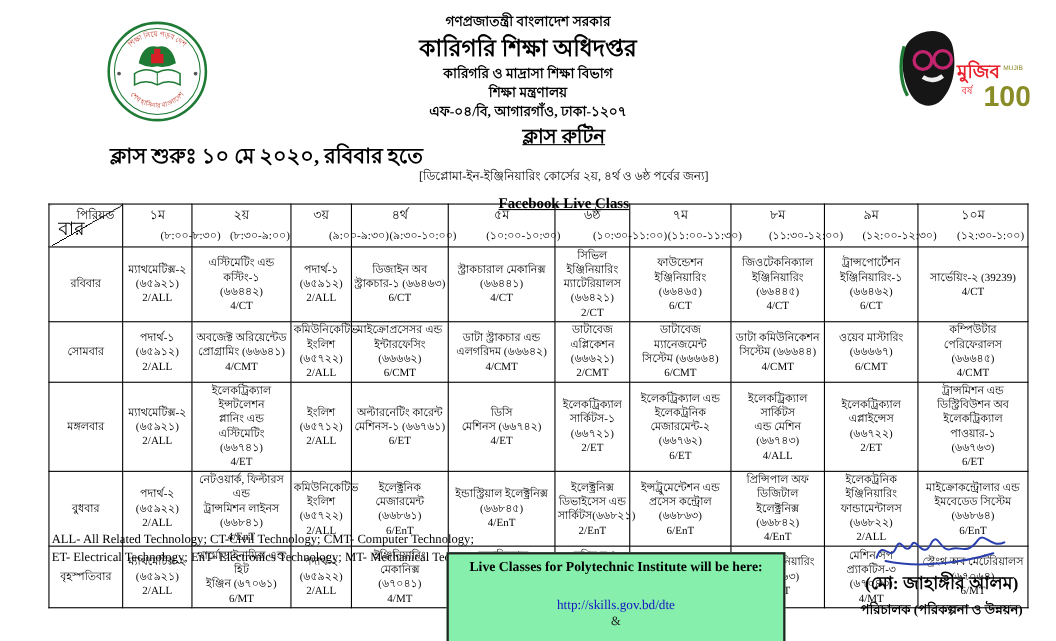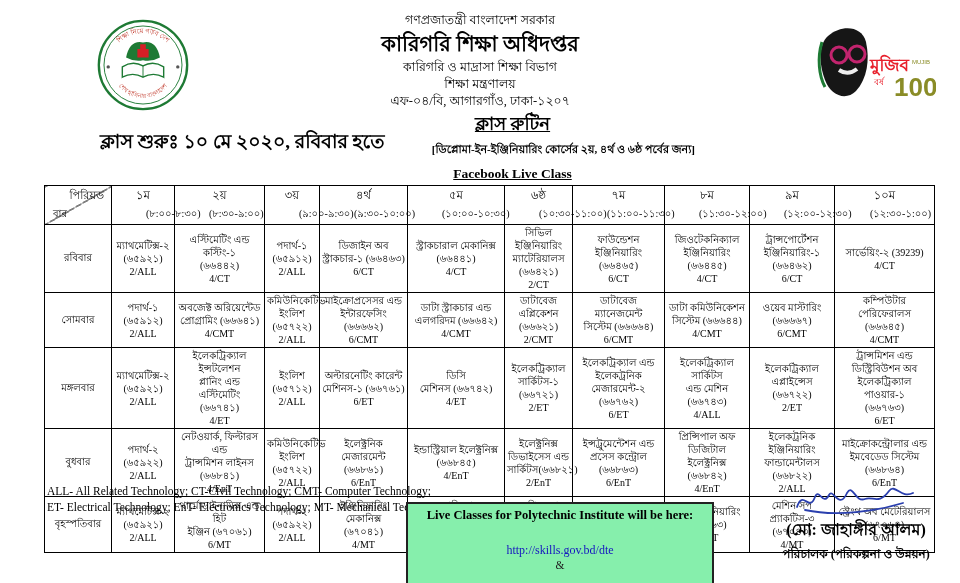--- a/index.html
+++ b/index.html
@@ -3,49 +3,49 @@
 <meta charset="utf-8">
 <style>
   * { margin:0; padding:0; box-sizing:border-box; }
   html,body { width:960px; height:583px; background:#f4f4f4; }
   .page {
     position:relative; width:960px; height:583px; background:#ffffff;
     font-family:"Liberation Serif", serif; color:#000; overflow:hidden;
   }
   
   .gov-header { position:absolute; left:0; top:12px; width:100%; text-align:center; line-height:1.35; }
-  .gov-line { font-size:12.5px; }
+  .gov-line { font-size:12.5px;font-weight:bold; }
   .gov-title { font-size:21px; font-weight:bold; margin:1px 0; }
   .seal { position:absolute; left:96px; top:18px; width:94px; height:94px; }
   .mujib { position:absolute; left:810px; top:22px; width:126px; height:86px; }
   
   .start-note { position:absolute; left:100px; top:127px; font-size:19px; font-weight:bold; }
   .routine-col { position:absolute; left:330px; top:110px; width:365px; text-align:center; }
   .routine-title { font-size:18px; font-weight:bold; text-decoration:underline; }
-  .routine-subtitle { font-size:11px; font-weight:bold; margin-top:0;text-align:right; }
+  .routine-subtitle { font-size:11px; font-weight:normal; margin-top:11px; }
   .platform { font-size:13.5px; font-weight:bold; text-decoration:underline; margin-top:6px; }
   
   #routine-table {
     position:absolute; left:44px; top:185px; width:812px;
     border-collapse:collapse; table-layout:fixed;
   }
   #routine-table th, #routine-table td {
     border:1px solid #000; text-align:center; vertical-align:middle;
     font-weight:normal; padding:1px 2px;
   }
   #routine-table td { font-size:10px; line-height:1.3; white-space:pre-line; }
   #routine-table th.day { font-size:10px; white-space:pre-line; }
   .p-name { font-size:11.5px; }
   .p-time { font-size:10px;margin-left:32px; }
   th.corner {
     position:relative; height:33px;
     background-image:linear-gradient(to bottom right, transparent 49.4%, #000 49.4%, #000 50.6%, transparent 50.6%);
   }
   .c-top { position:absolute; top:1px; right:7px; font-size:11px; }
-  .c-bottom { position:absolute; bottom:1px; left:8px; font-size:10px; }
+  .c-bottom { position:absolute; bottom:1px; left:8px; font-size:17px; }
   #routine-table tr:nth-child(2){ height:43px; }
   #routine-table tr:nth-child(3){ height:47px; }
   #routine-table tr:nth-child(4){ height:53px; }
   #routine-table tr:nth-child(5){ height:58px; }
   #routine-table tr:nth-child(6){ height:56px; }
   
   .legend { position:absolute; left:47px; top:484px; font-size:11.5px; line-height:1.35; }
   .live-box {
     position:absolute; left:406px; top:502px; width:308px; text-align:center;
     border:2px solid #222; padding:4px 6px 8px; background:#86efac;

